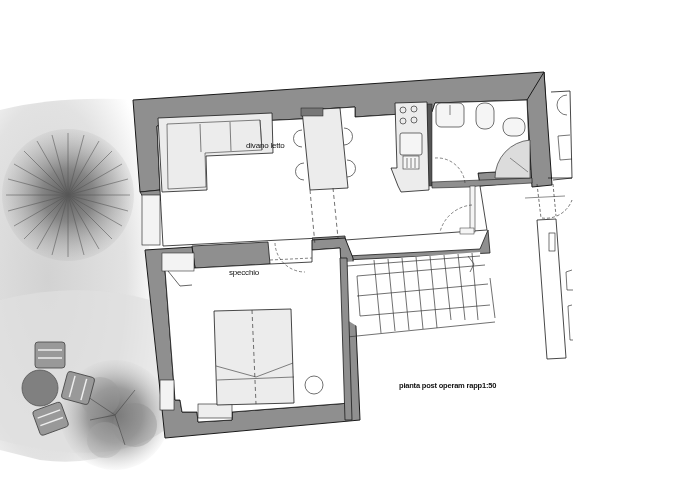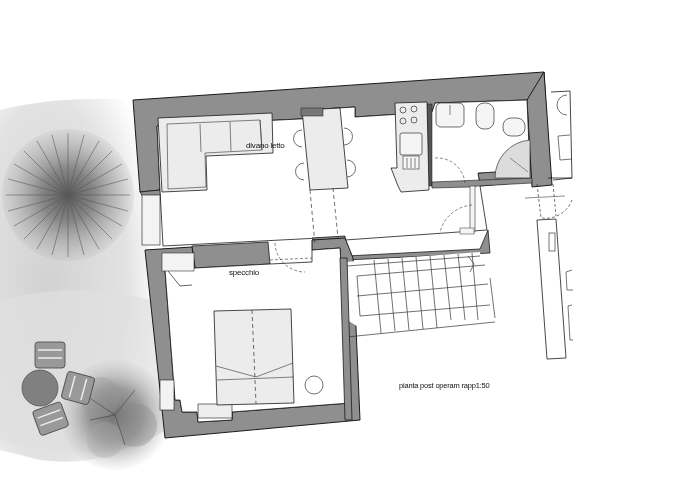--- a/index.html
+++ b/index.html
@@ -220,13 +220,13 @@
     <path d="M537,220 L556,219 L566,358 L547,359 Z" fill="#fff"></path>
     <rect x="549" y="233" width="6" height="18" stroke-width="0.6"></rect>
     <path d="M572,270 L566,272 L567,290 L573,290" stroke-width="0.6"></path>
     <path d="M572,305 L568,306 L570,340 L573,340" stroke-width="0.6"></path>
   </g>
 
 </svg>
 
 <div class="label" style="left:210px; top:141px;">divano letto</div>
 <div class="label" style="left:193px; top:268px;">specchio</div>
-<div class="label" style="left:363px; top:381px; font-weight:normal; font-size:7.5px;">pianta post operam rapp1:50</div>
+<div class="label" style="left:363px; top:381px; font-weight:bold; font-size:7.5px;">pianta post operam rapp1:50</div>
 
 </body></html>

